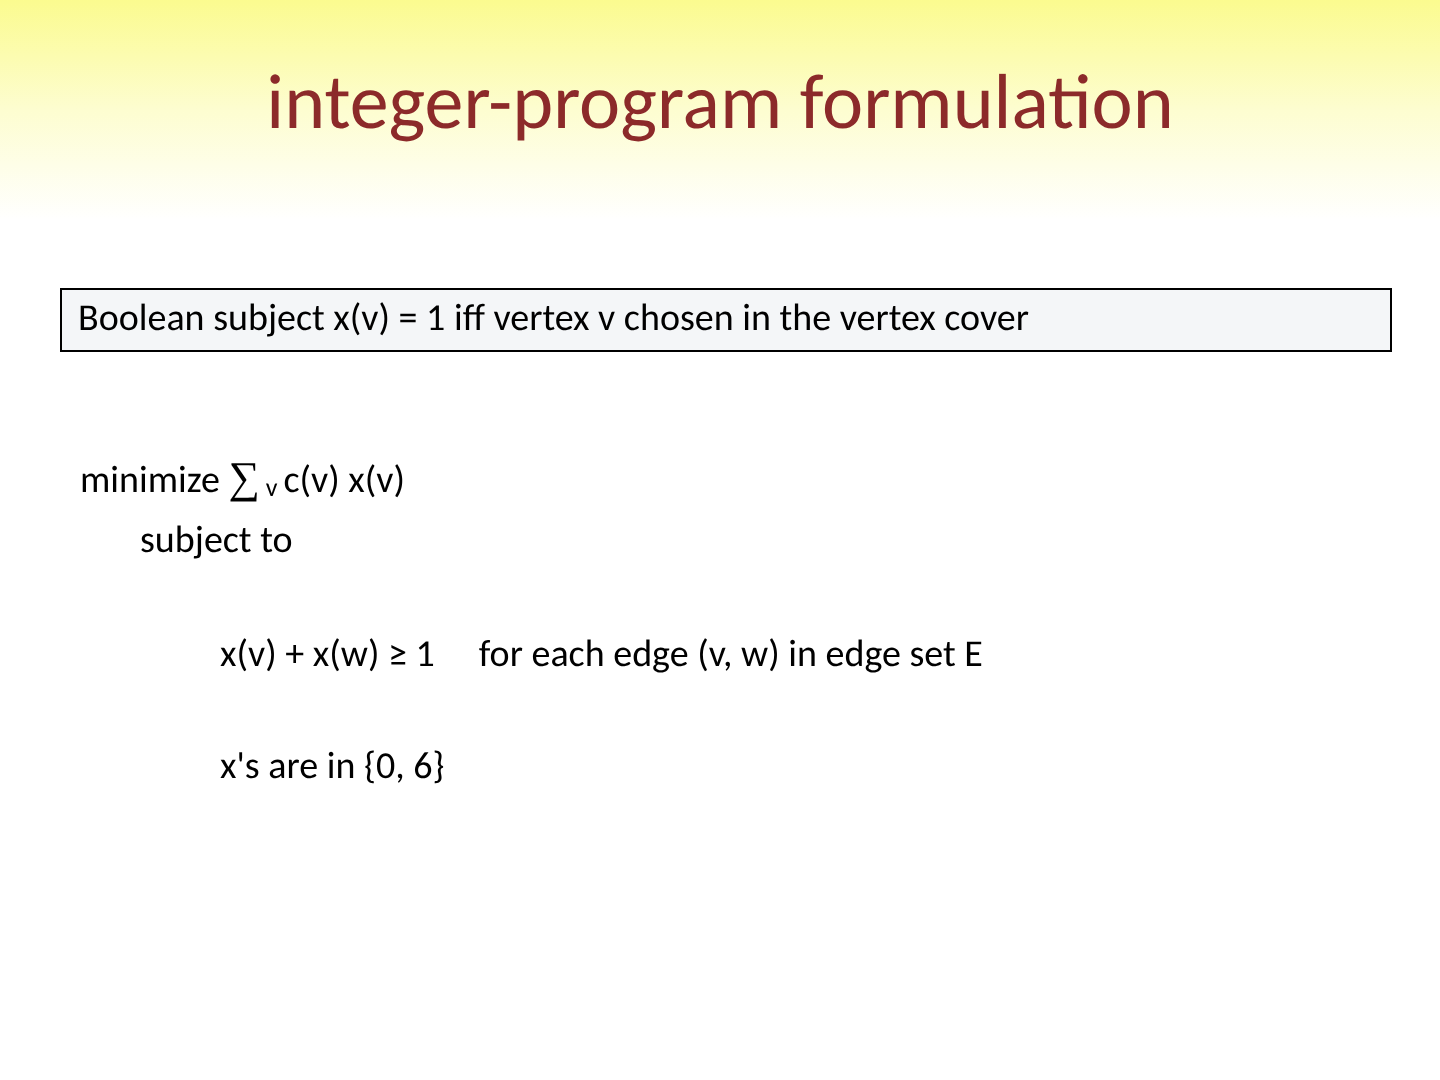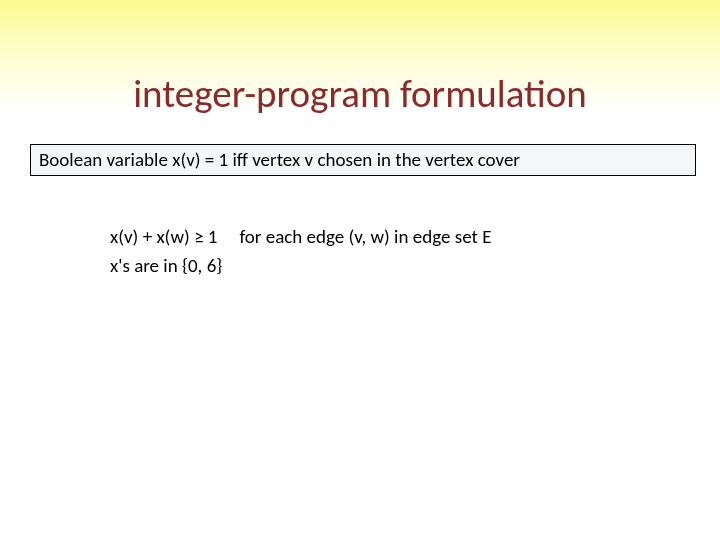--- a/index.html
+++ b/index.html
@@ -27,21 +27,20 @@
   }
   .title {
     position: absolute;
     top: 28px;
     left: 0;
     width: 720px;
     text-align: center;
     font-size: 39px;
     color: #8c2a2a;
     font-weight: 400;
-    margin-top: 42px;
   }
   .def-box {
     position: absolute;
     top: 144px;
     left: 30px;
     width: 648px;
     border: 1px solid #000;
     background: #f4f6f8;
     padding: 3px 8px 4px 8px;
     font-size: 19px;
@@ -52,37 +51,41 @@
     top: 222px;
     left: 40px;
     font-size: 19px;
     color: #000;
     line-height: 1.55;
   }
   .content .row {
     white-space: nowrap;
   }
   .indent1 { padding-left: 30px; }
-  .indent2 { padding-left: 70px; }
+  .indent2 { padding-left: 70px; margin-top: 27px; }
   .under { }
   .sigma { font-family: 'Times New Roman', serif; font-size: 22px; }
   .sub { font-size: 13px; vertical-align: -2px; }
   .gap2 { display: inline-block; width: 22px; }
 </style>
 </head>
 <body>
 
 <div class="slide">
   <div class="header-band"></div>
 
   <div class="title">integer-program formulation</div>
 
   <div class="def-box">
-    <span>Boolean variable </span><span class="under">x(v) = 1</span><span> iff vertex v chosen in the vertex cover</span>
+    <span>Boolean subject </span><span class="under">x(v) = 1</span><span> iff vertex v chosen in the vertex cover</span>
   </div>
 
   <div class="content">
+    <div class="row">
+      <span>minimize </span><span class="sigma">∑</span><span class="sub"> v </span><span class="under">c(v)</span> <span class="under">x(v)</span>
+    </div>
+    <div class="row indent1">subject to</div>
     <div class="row indent2">
       <span>x(v) + x(w)  ≥ 1</span><span class="gap2"></span><span>for each edge (v, w) in edge set E</span>
     </div>
     <div class="row indent2">x's are in {0, 6}</div>
   </div>
 </div>
 
 </body></html>

